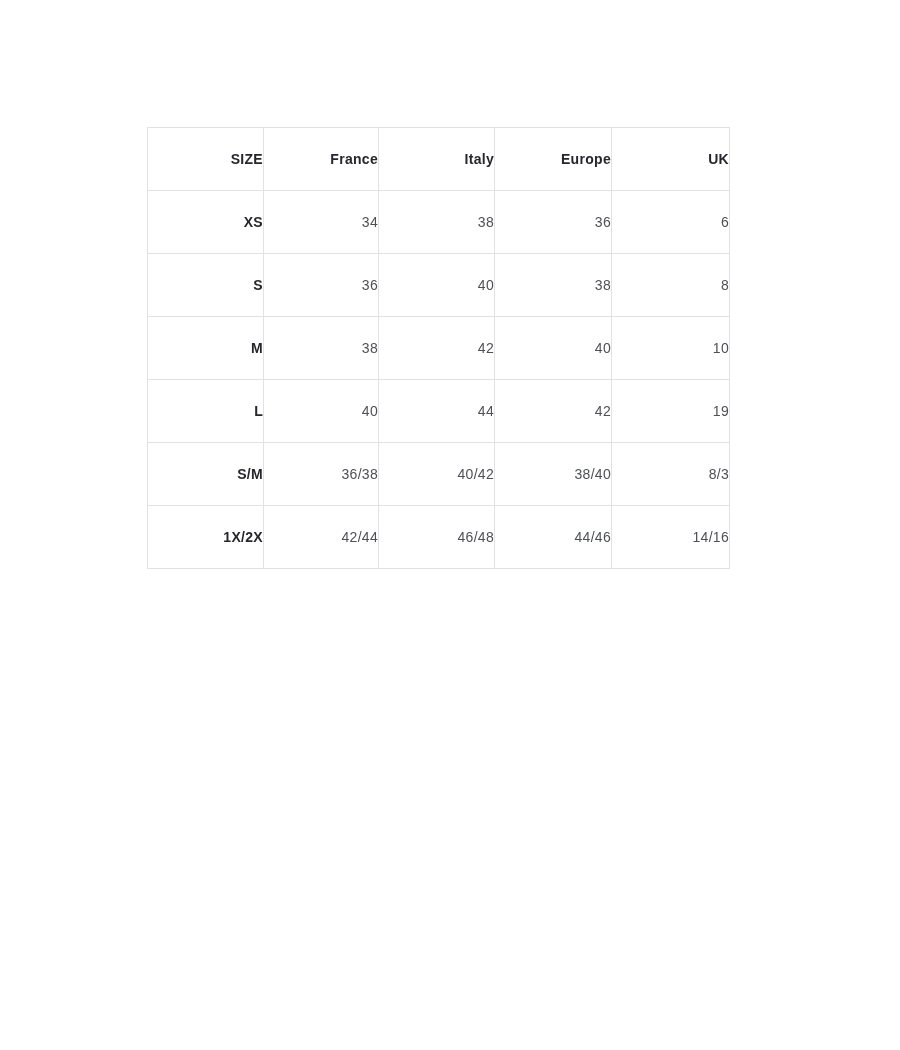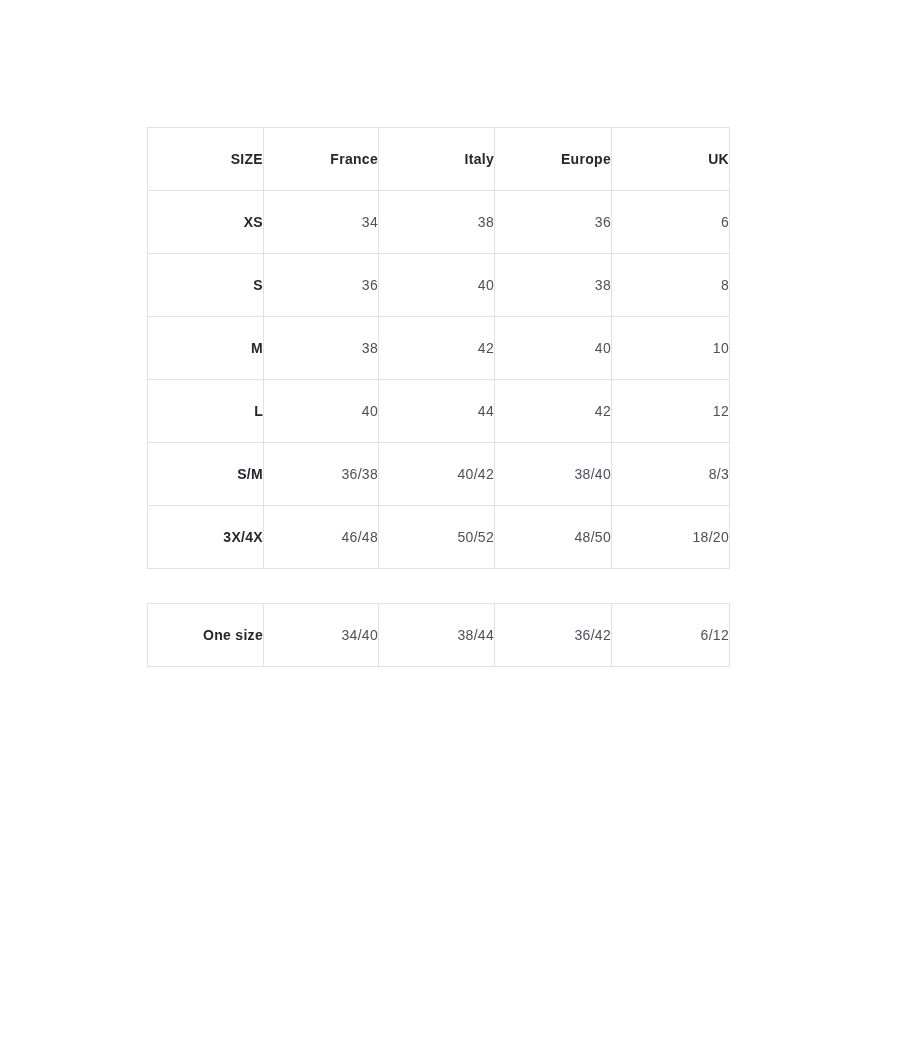--- a/index.html
+++ b/index.html
@@ -100,52 +100,45 @@
           <td class="val">38</td>
           <td class="val">42</td>
           <td class="val">40</td>
           <td class="val">10</td>
         </tr>
         <tr>
           <td class="size-col">L</td>
           <td class="val">40</td>
           <td class="val">44</td>
           <td class="val">42</td>
-          <td class="val">12</td>
+          <td class="val">19</td>
         </tr>
         <tr>
           <td class="size-col">S/M</td>
           <td class="val">36/38</td>
           <td class="val">40/42</td>
           <td class="val">38/40</td>
           <td class="val">8/3</td>
         </tr>
         <tr>
-          <td class="size-col">3X/4X</td>
+          <td class="size-col">1X/2X</td>
+          <td class="val">42/44</td>
           <td class="val">46/48</td>
-          <td class="val">50/52</td>
-          <td class="val">48/50</td>
-          <td class="val">18/20</td>
+          <td class="val">44/46</td>
+          <td class="val">14/16</td>
         </tr>
       </tbody>
     </table>
 
     <table class="special-table">
       <colgroup>
         <col class="c0">
           <col class="c1">
           <col class="c2">
           <col class="c3">
           <col class="c4">
       </colgroup>
       <tbody>
-        <tr>
-          <td class="size-col">One size</td>
-          <td class="val">34/40</td>
-          <td class="val">38/44</td>
-          <td class="val">36/42</td>
-          <td class="val">6/12</td>
-        </tr>
       </tbody>
     </table>
 
   </section>
 </main>
 
 </body></html>

